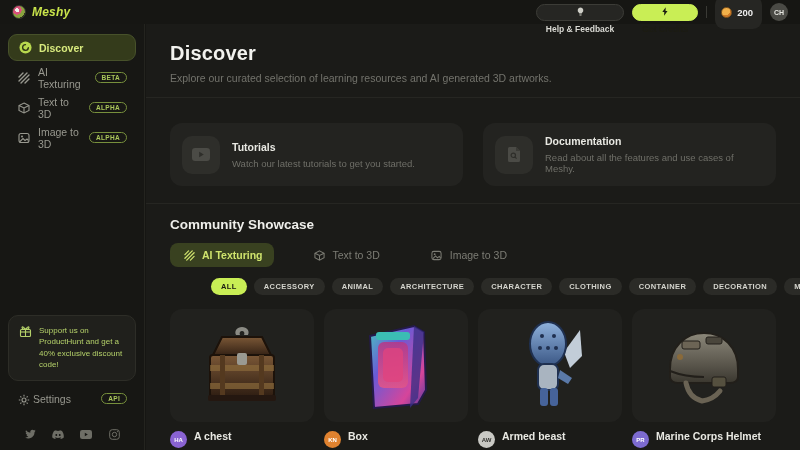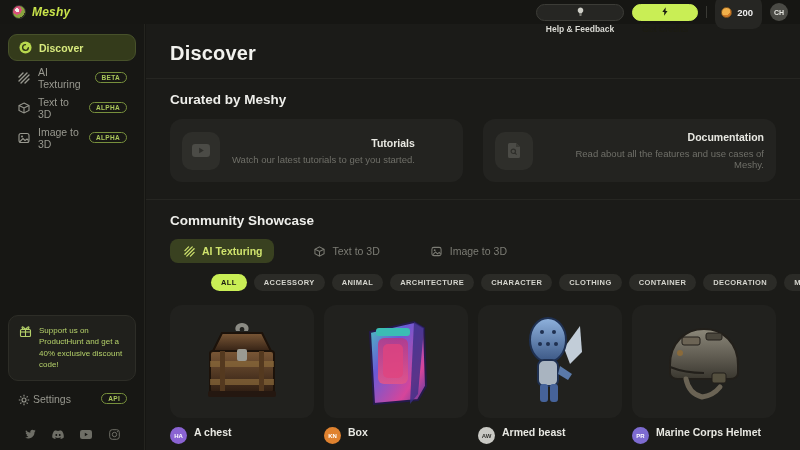--- a/index.html
+++ b/index.html
@@ -51,21 +51,21 @@
   .soc { width:12px; height:12px; color:#6e6e66; cursor:pointer; display:flex; align-items:center; justify-content:center;}
 
   
   .main { position:absolute; top:24px; left:146px; width:654px; height:426px; background:#1b1b18; }
   .page-head { padding:18px 24px 13px; border-bottom:1px solid #262622; }
   .page-title { color:#f2f2ee; font-size:20px; font-weight:bold; letter-spacing:.2px;}
   .page-sub { color:#73736c; font-size:10.5px; margin-top:7px; }
 
   .curated { padding:13px 24px 17px; border-bottom:1px solid #262622;}
   .sec-title { color:#eeeeea; font-size:13.5px; font-weight:bold; }
-  .curated-row { display:flex; gap:20px; margin-top:12px;text-align:right; }
+  .curated-row { display:flex; gap:20px; margin-top:12px; }
   .curated-card { flex:1; background:#232320; border-radius:12px; padding:12px; display:flex;
     gap:12px; align-items:center; cursor:pointer; }
   .curated-ico { width:38px; height:38px; border-radius:10px; background:#2e2e2a; flex:none;
     display:flex; align-items:center; justify-content:center; }
   .cc-title { color:#e8e8e2; font-size:10.5px; font-weight:bold; }
   .cc-desc { color:#6f6f68; font-size:9.5px; margin-top:5px; }
 
   .showcase { padding:13px 24px 0; }
   .tabs { display:flex; align-items:center; gap:26px; margin-top:11px; }
   .tab { display:flex; align-items:center; gap:6px; font-size:10.5px; color:#7c7c74; cursor:pointer;
@@ -212,24 +212,24 @@
             <circle cx="8.4" cy="2.6" r=".6" fill="#6e6e66" stroke="none"></circle>
           </svg>
       </span>
     </div>
   </div>
 </div>
 
 <div class="main">
   <div class="page-head">
     <div class="page-title">Discover</div>
+    <div class="page-sub">Explore our curated selection of learning resources and AI generated 3D artworks.</div>
   </div>
 
   <div class="curated">
-    <div class="sec-title">Curated by Meshy</div>
     <div class="curated-row">
       <div class="curated-card">
         <div class="curated-ico">
           <svg width="18" height="13" viewBox="0 0 18 13">
               <rect width="18" height="13" rx="3.2" fill="#4b4b46"></rect>
               <path d="M7.2 3.8v5.4l4.6-2.7z" fill="#2e2e2a"></path>
             </svg>
         </div>
         <div>
           <div class="cc-title">Tutorials</div>

